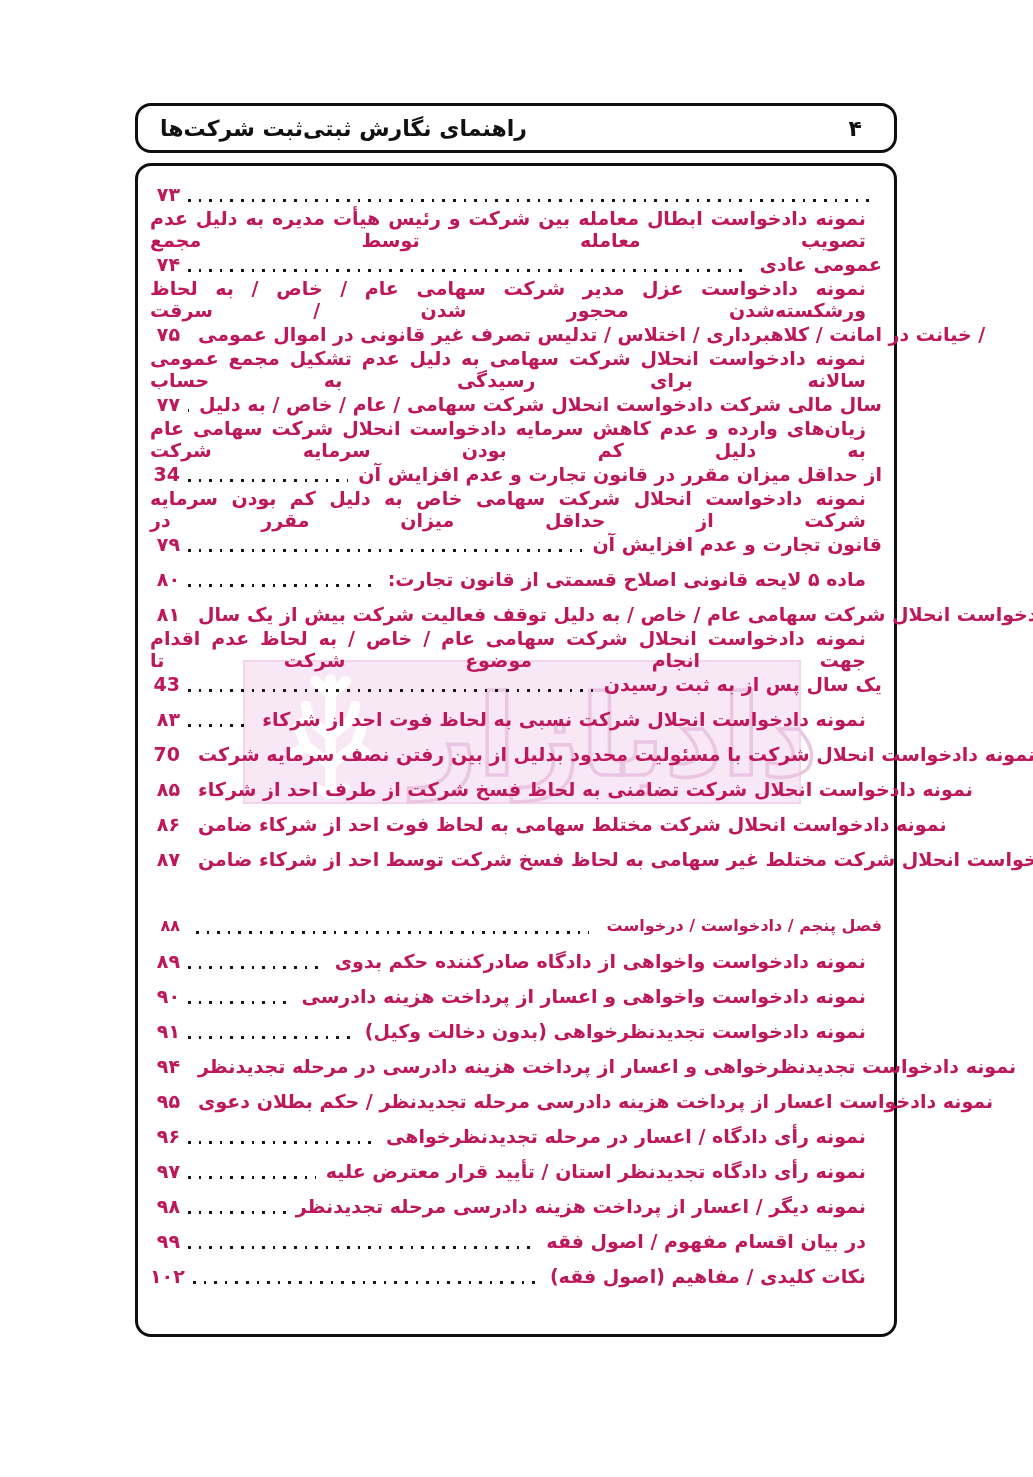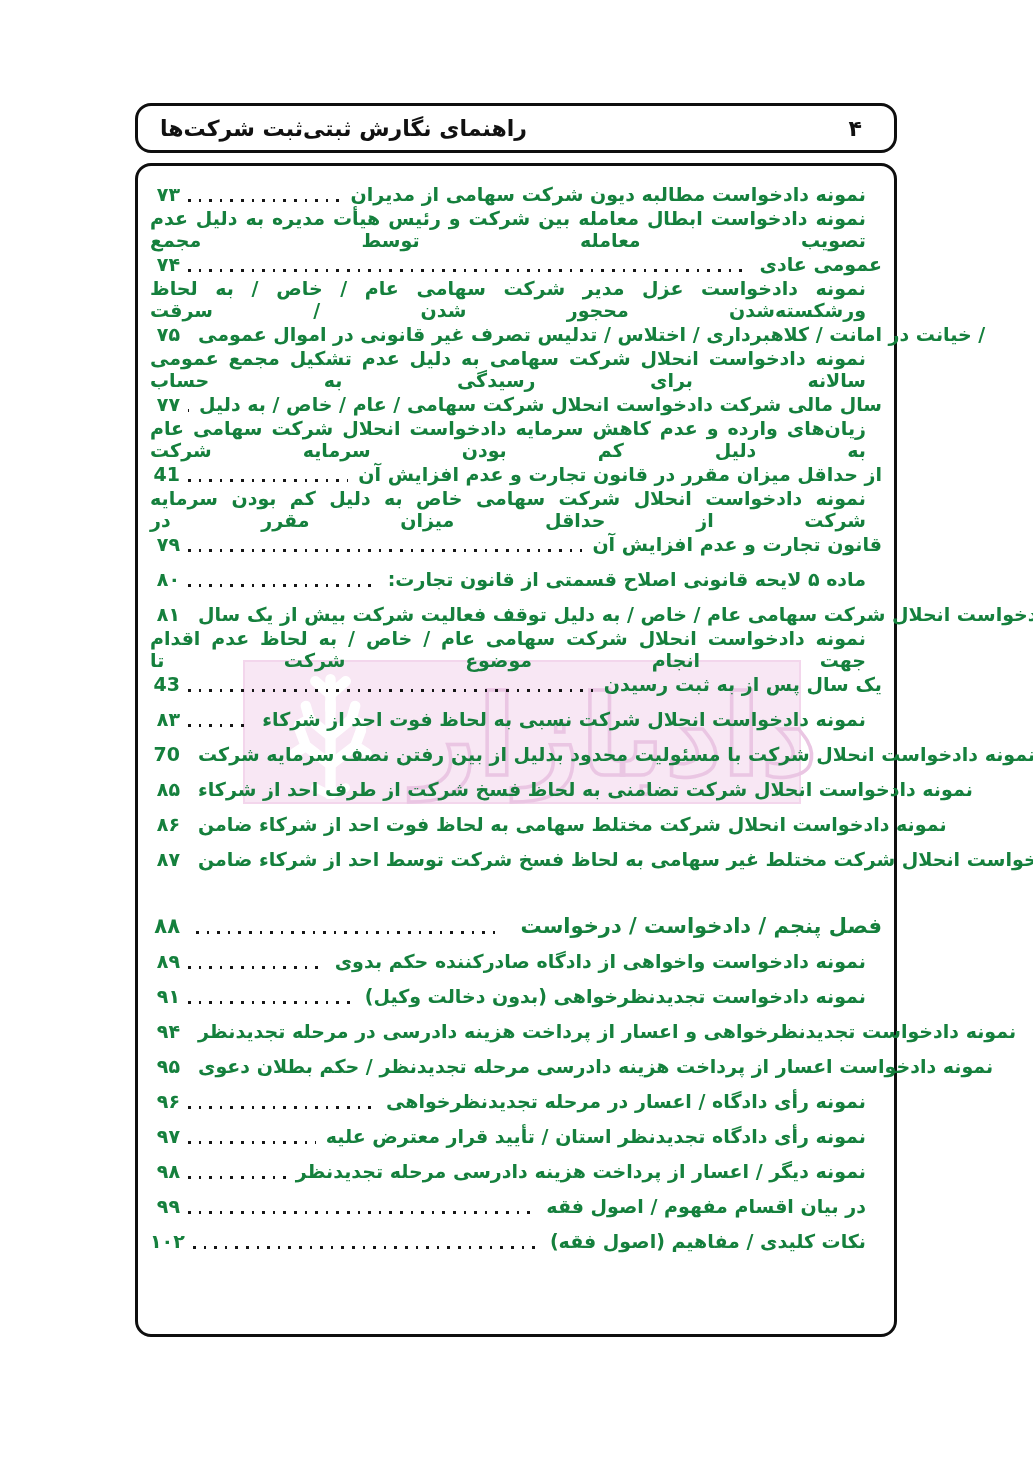--- a/index.html
+++ b/index.html
@@ -20,23 +20,23 @@
   .header .pg{width:70px;padding-right:32px;text-align:right;}
   .header .title{flex:1;text-align:left;}
   .header .book{padding-left:22px;text-align:left;}
   
   .content{
     left:135px;top:163px;width:762px;height:1174px;
   }
   #rows{position:relative;z-index:1;padding:10px 12px 0 12px;}
   .row{
     display:flex;align-items:center;height:35px;
-    font-size:19px;font-weight:bold;color:#15803d;
-  }
-  .row.bold{font-size:21px;gap:8px;}
+    font-size:19px;font-weight:bold;color:#be185d;
+  }
+  .row.bold{font-size:16px;gap:8px;}
   .row.gap{margin-top:32px;}
   .num{min-width:30px;text-align:right;}
   .dots{
     flex:1 1 auto;height:3px;align-self:flex-end;margin:0 10px 9px 8px;
     background-image:repeating-linear-gradient(to right,#161616 0 2.6px,transparent 2.6px 10.6px);
   }
   .dots.hide{background:none;}
   .txt{direction:rtl;white-space:nowrap;}
   .txt.indent{padding-right:16px;}
   .row.fill .txt{flex:1;white-space:normal;text-align:justify;text-align-last:justify;}
@@ -77,21 +77,20 @@
         <path d="M60 46 L60 14 M60 30 L44 16 M60 30 L76 16"></path>
         <path d="M60 136 L44 128 M60 136 L76 128" stroke-width="9"></path>
       </svg>
       <div class="wm-text">دادبازار</div>
     </div>
 
     <div id="rows">
         <div class="row">
           <span class="num">۷۳</span>
           <span class="dots"></span>
-          <span class="txt indent">نمونه دادخواست مطالبه دیون شرکت سهامی از مدیران</span>
         </div>
         <div class="row fill">
           <span class="txt indent">نمونه دادخواست ابطال معامله بین شرکت و رئیس هیأت مدیره به دلیل عدم تصویب معامله توسط مجمع</span>
         </div>
         <div class="row">
           <span class="num">۷۴</span>
           <span class="dots"></span>
           <span class="txt">عمومی عادی</span>
         </div>
         <div class="row fill">
@@ -107,21 +106,21 @@
         </div>
         <div class="row">
           <span class="num">۷۷</span>
           <span class="dots"></span>
           <span class="txt">سال مالی شرکت دادخواست انحلال شرکت سهامی / عام / خاص / به دلیل</span>
         </div>
         <div class="row fill">
           <span class="txt indent">زیان‌های وارده و عدم کاهش سرمایه دادخواست انحلال شرکت سهامی عام به دلیل کم بودن سرمایه شرکت</span>
         </div>
         <div class="row">
-          <span class="num">41</span>
+          <span class="num">34</span>
           <span class="dots"></span>
           <span class="txt">از حداقل میزان مقرر در قانون تجارت و عدم افزایش آن</span>
         </div>
         <div class="row fill">
           <span class="txt indent">نمونه دادخواست انحلال شرکت سهامی خاص به دلیل کم بودن سرمایه شرکت از حداقل میزان مقرر در</span>
         </div>
         <div class="row">
           <span class="num">۷۹</span>
           <span class="dots"></span>
           <span class="txt">قانون تجارت و عدم افزایش آن</span>
@@ -173,20 +172,25 @@
           <span class="num">۸۸</span>
           <span class="dots"></span>
           <span class="txt">فصل پنجم / دادخواست / درخواست</span>
         </div>
         <div class="row">
           <span class="num">۸۹</span>
           <span class="dots"></span>
           <span class="txt indent">نمونه دادخواست واخواهی از دادگاه صادرکننده حکم بدوی</span>
         </div>
         <div class="row">
+          <span class="num">۹۰</span>
+          <span class="dots"></span>
+          <span class="txt indent">نمونه دادخواست واخواهی و اعسار از پرداخت هزینه دادرسی</span>
+        </div>
+        <div class="row">
           <span class="num">۹۱</span>
           <span class="dots"></span>
           <span class="txt indent">نمونه دادخواست تجدیدنظرخواهی (بدون دخالت وکیل)</span>
         </div>
         <div class="row">
           <span class="num">۹۴</span>
           <span class="dots"></span>
           <span class="txt indent">نمونه دادخواست تجدیدنظرخواهی و اعسار از پرداخت هزینه دادرسی در مرحله تجدیدنظر</span>
         </div>
         <div class="row">

